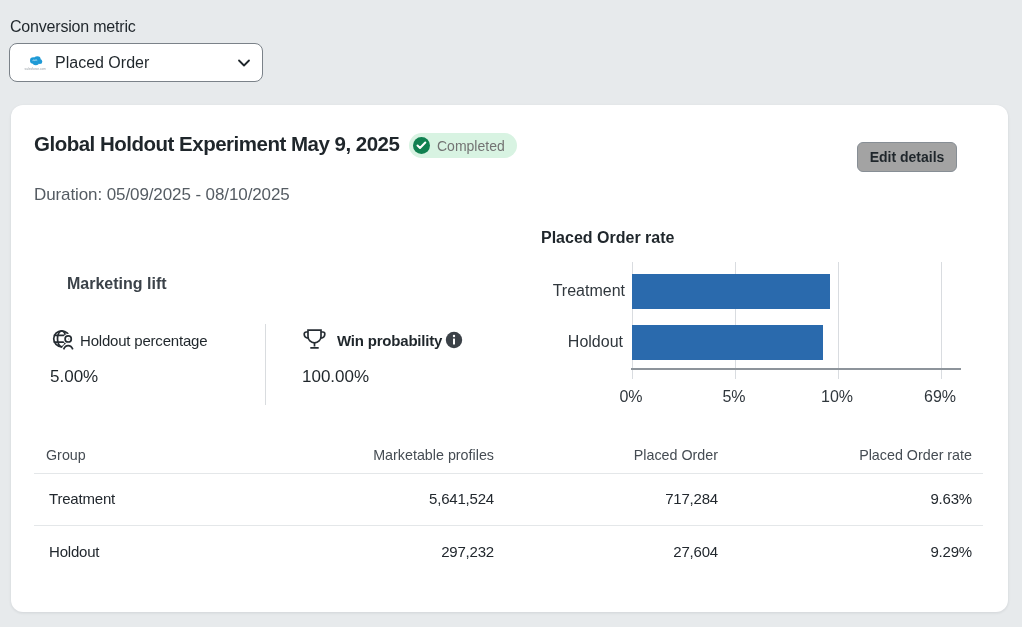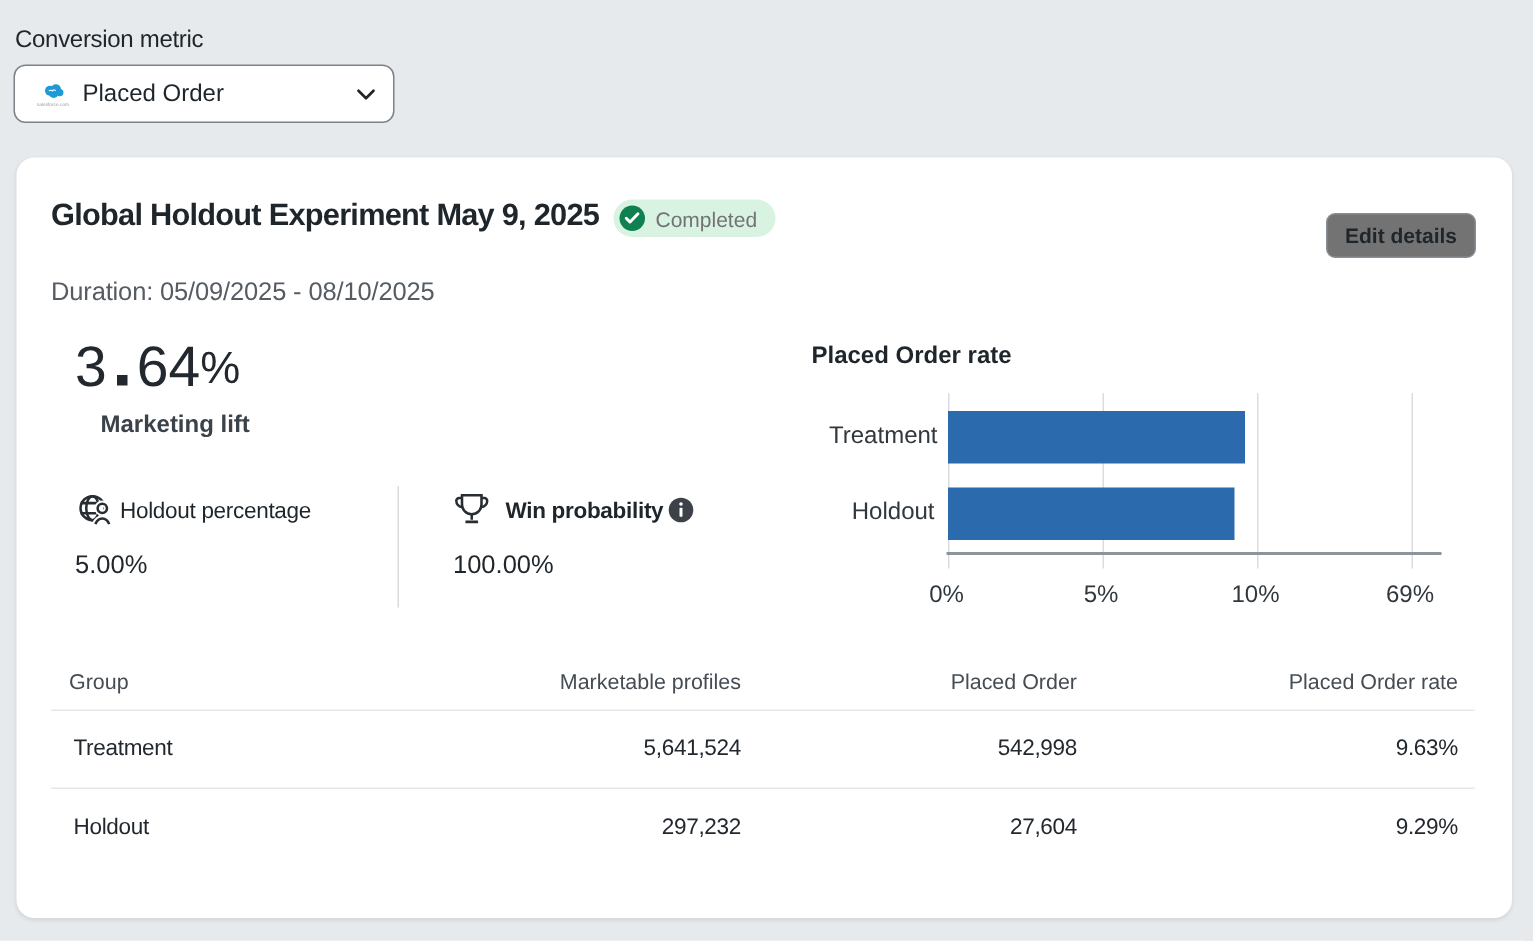--- a/index.html
+++ b/index.html
@@ -12,21 +12,21 @@
   #dd-logo { left:13px; top:11px; }
   #dd-text { left:45px; top:8.5px; font-size:16px; color:#1f262b; line-height:1.2; }
   #dd-chev { left:227px; top:14px; }
 
   #card { left:11px; top:105px; width:997px; height:507px; background:#fff; border-radius:12px; box-shadow:0 1px 3px rgba(20,30,40,0.10); }
 
   #title { left:23px; top:29px; font-size:20.5px; font-weight:700; color:#1f262b; letter-spacing:-0.5px; line-height:1; }
   #badge { left:398px; top:28px; height:25px; background:#d8f3e2; border-radius:13px; display:flex; align-items:center; padding:0 12px 0 4px; }
   #badge .ck { width:17px; height:17px; border-radius:50%; background:#108050; display:flex; align-items:center; justify-content:center; margin-right:7px; }
   #badge .tx { font-size:14px; color:#737373; }
-  #edit-btn { left:873px; top:37px; width:100px; height:30px; background:#737373; border:1px solid #878e95; border-radius:6px; font-size:14px; font-weight:700; color:#1f262b; display:flex; align-items:center; justify-content:center; }
+  #edit-btn { left:846px; top:37px; width:100px; height:30px; background:#a3a3a3; border:1px solid #878e95; border-radius:6px; font-size:14px; font-weight:700; color:#1f262b; display:flex; align-items:center; justify-content:center; }
   #duration { left:23px; top:60.5px; font-size:17px; letter-spacing:-0.1px; color:#555c63; line-height:1;margin-top:20px; }
 
   #bignum { left:39px; top:121px; font-size:38px; color:#22282e; line-height:1; letter-spacing:0; }
   #bignum .dotcell { display:inline-block; width:20px; text-align:center; }
   #bignum .dotsq { display:inline-block; width:7px; height:7px; background:#22282e; }
   #bignum .pct { font-size:30px; vertical-align:2px; letter-spacing:0; }
   #mlift { left:56px; top:170px; font-size:16px; font-weight:700; color:#3b4249; }
 
   #ic-globe { left:41px; top:224px; }
   #lbl-hp { left:69px; top:227px; font-size:15px; font-weight:400; letter-spacing:-0.2px; color:#1f262b; }
@@ -87,21 +87,20 @@
       <span class="ck">
           <svg width="11" height="9" viewBox="0 0 11 9">
             <path d="M1.5 4.5 L4 7 L9.3 1.5" fill="none" stroke="#fff" stroke-width="2" stroke-linecap="round" stroke-linejoin="round"></path>
           </svg>
         </span>
       <span class="tx">Completed</span>
     </div>
     <div class="abs" id="edit-btn">Edit details</div>
     <div class="abs" id="duration">Duration: 05/09/2025 - 08/10/2025</div>
 
-    <div class="abs" id="bignum">3<span class="dotcell"><span class="dotsq"></span></span>64<span class="pct">%</span></div>
     <div class="abs" id="mlift">Marketing lift</div>
 
     <svg class="abs" id="ic-globe" width="23" height="22" viewBox="0 0 23 22" fill="none" stroke="#262d33" stroke-width="1.7">
       <circle cx="9.7" cy="9.8" r="8.0"></circle>
       <ellipse cx="9.7" cy="9.8" rx="4.2" ry="8.0"></ellipse>
       <path d="M1.8 6.4 H17.6 M1.7 13.1 H12.2"></path>
       <circle cx="16.2" cy="9.9" r="3.1" stroke="#fff" stroke-width="4.2"></circle>
       <path d="M11.6 20.4 c0.9-2.4 2.6-3.8 4.6-3.8 s3.7 1.4 4.6 3.8" stroke="#fff" stroke-width="4.2"></path>
       <circle cx="16.2" cy="9.9" r="3.1"></circle>
       <path d="M11.6 20.4 c0.9-2.4 2.6-3.8 4.6-3.8 s3.7 1.4 4.6 3.8"></path>
@@ -138,21 +137,21 @@
     <div class="abs xlab" id="x2">10%</div>
     <div class="abs xlab" id="x3">69%</div>
 
     <div class="abs th" id="th1">Group</div>
     <div class="abs th ralign" id="th2">Marketable profiles</div>
     <div class="abs th ralign" id="th3">Placed Order</div>
     <div class="abs th ralign" id="th4">Placed Order rate</div>
     <div class="abs hsep" id="sep1"></div>
     <div class="abs td" id="r1c1">Treatment</div>
     <div class="abs td ralign" id="r1c2">5,641,524</div>
-    <div class="abs td ralign" id="r1c3">542,998</div>
+    <div class="abs td ralign" id="r1c3">717,284</div>
     <div class="abs td ralign" id="r1c4">9.63%</div>
     <div class="abs hsep" id="sep2"></div>
     <div class="abs td" id="r2c1">Holdout</div>
     <div class="abs td ralign" id="r2c2">297,232</div>
     <div class="abs td ralign" id="r2c3">27,604</div>
     <div class="abs td ralign" id="r2c4">9.29%</div>
   </div>
 </div>
 
 </body></html>

